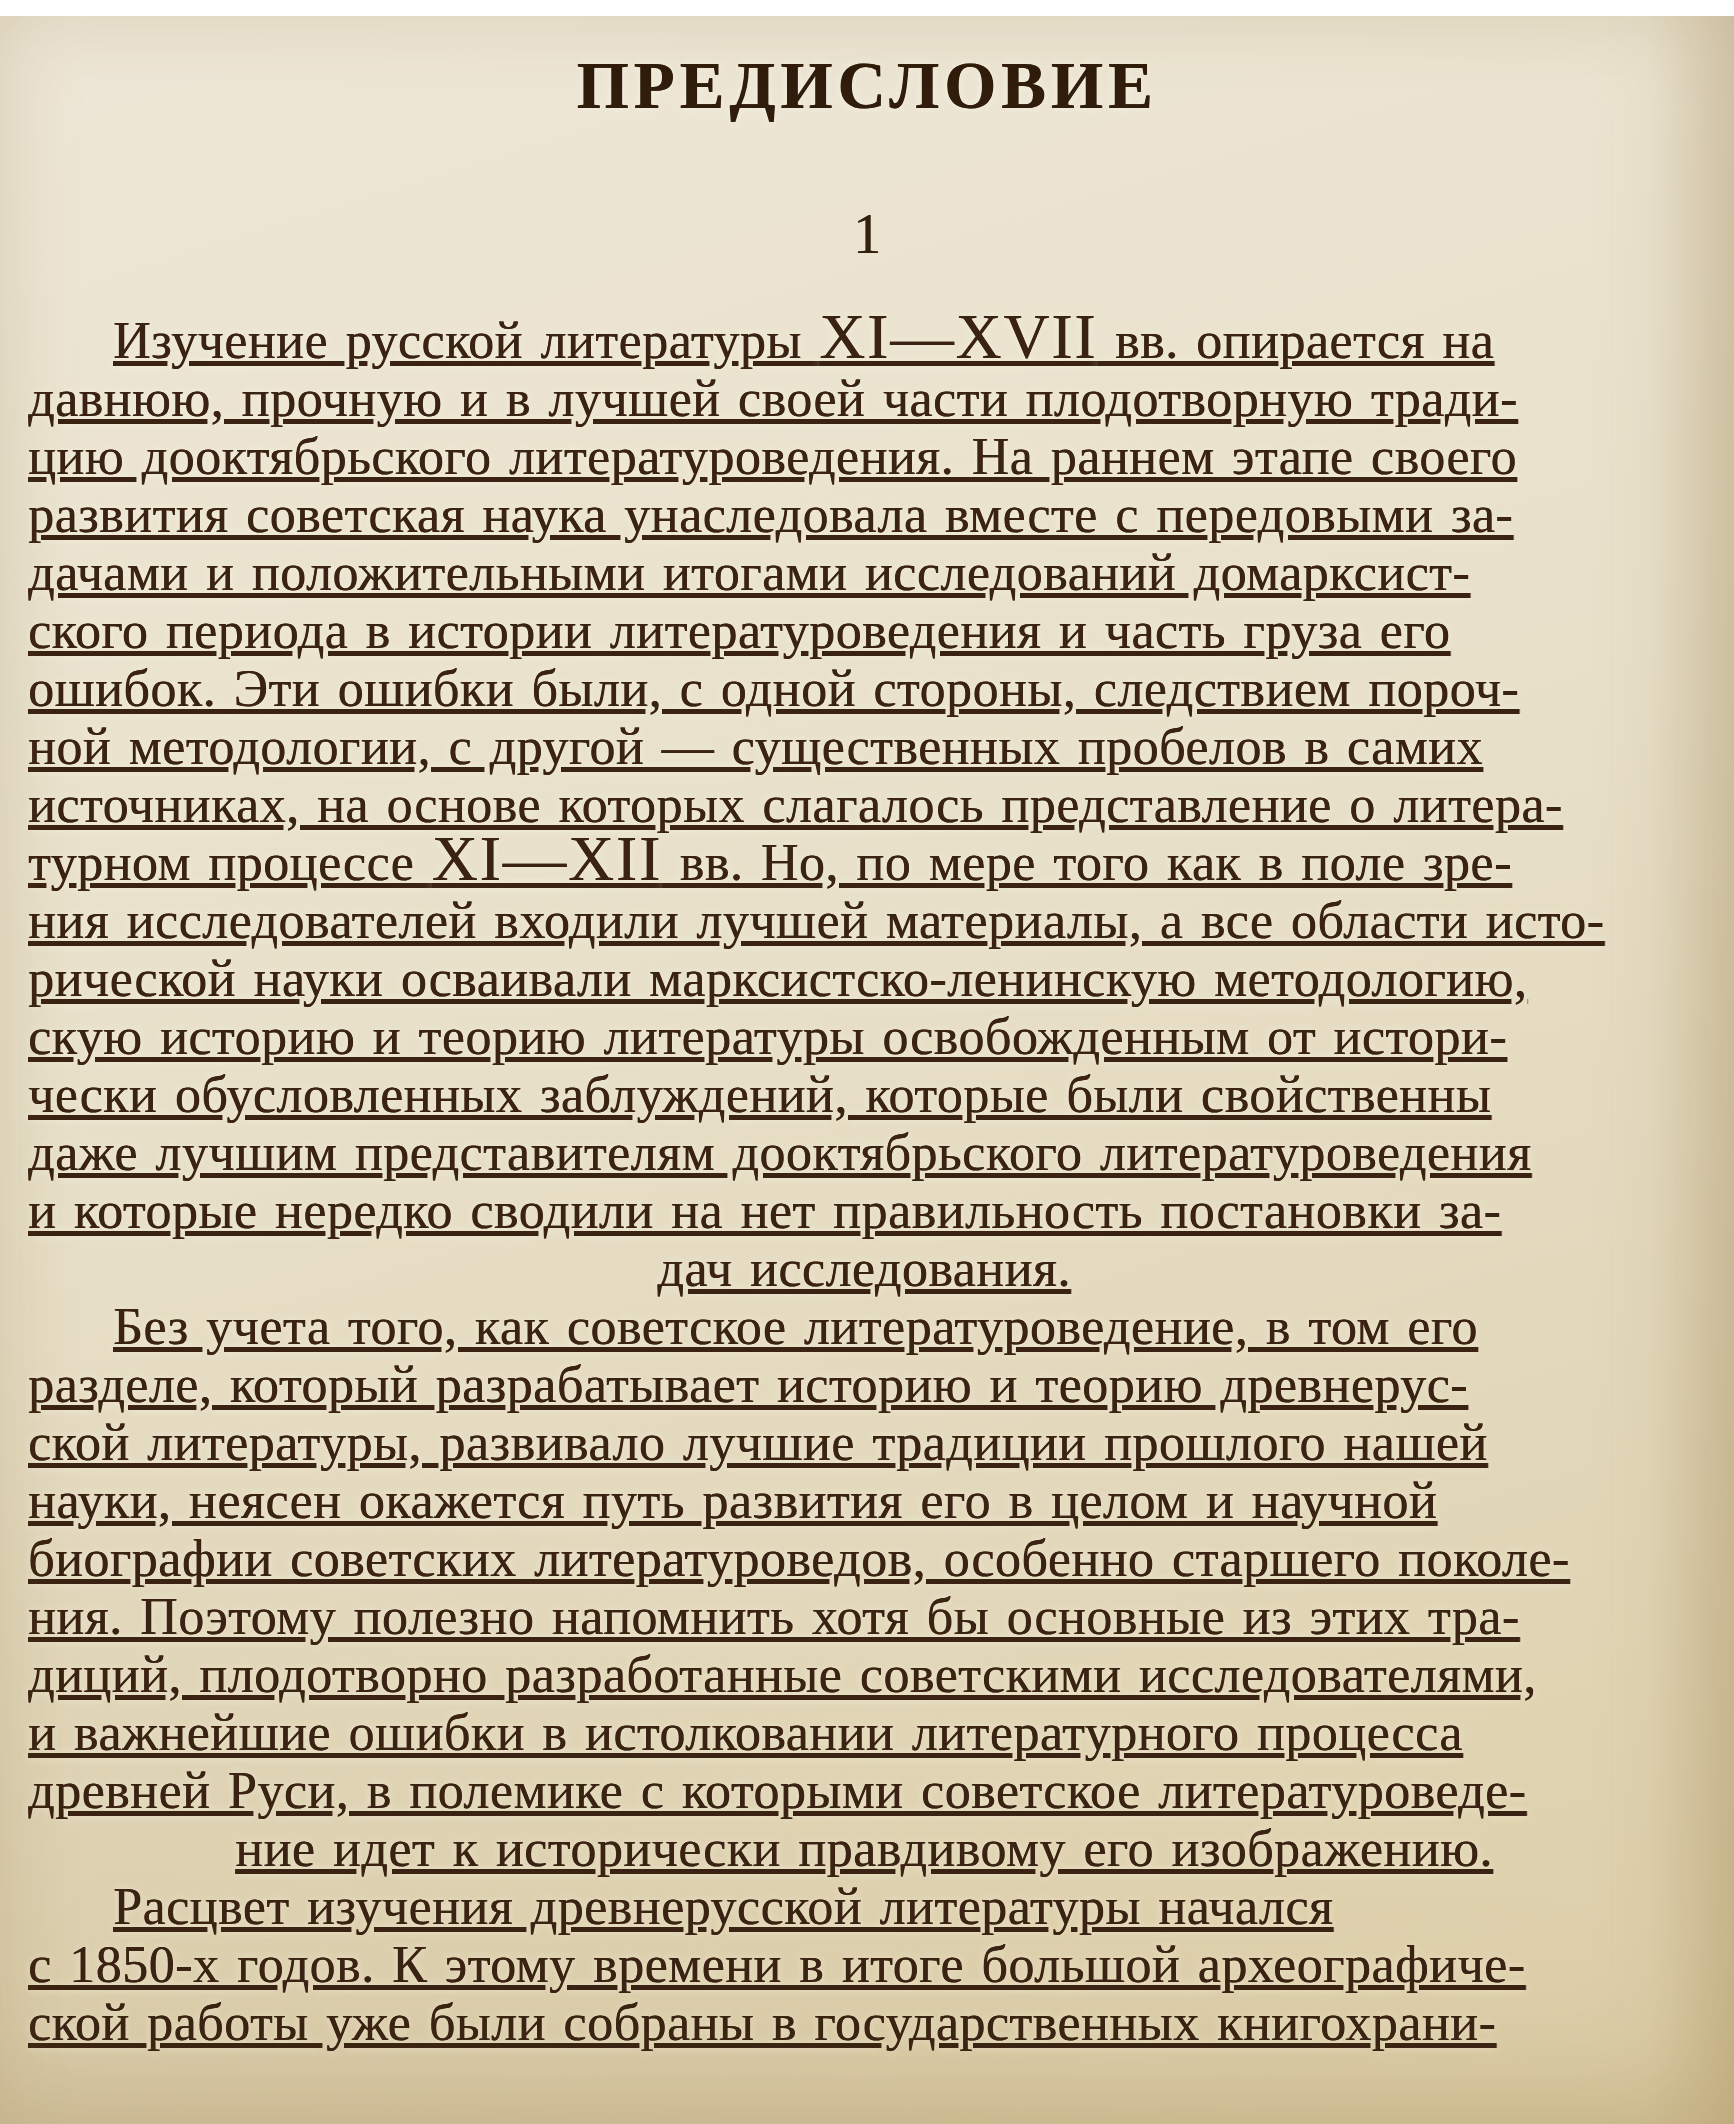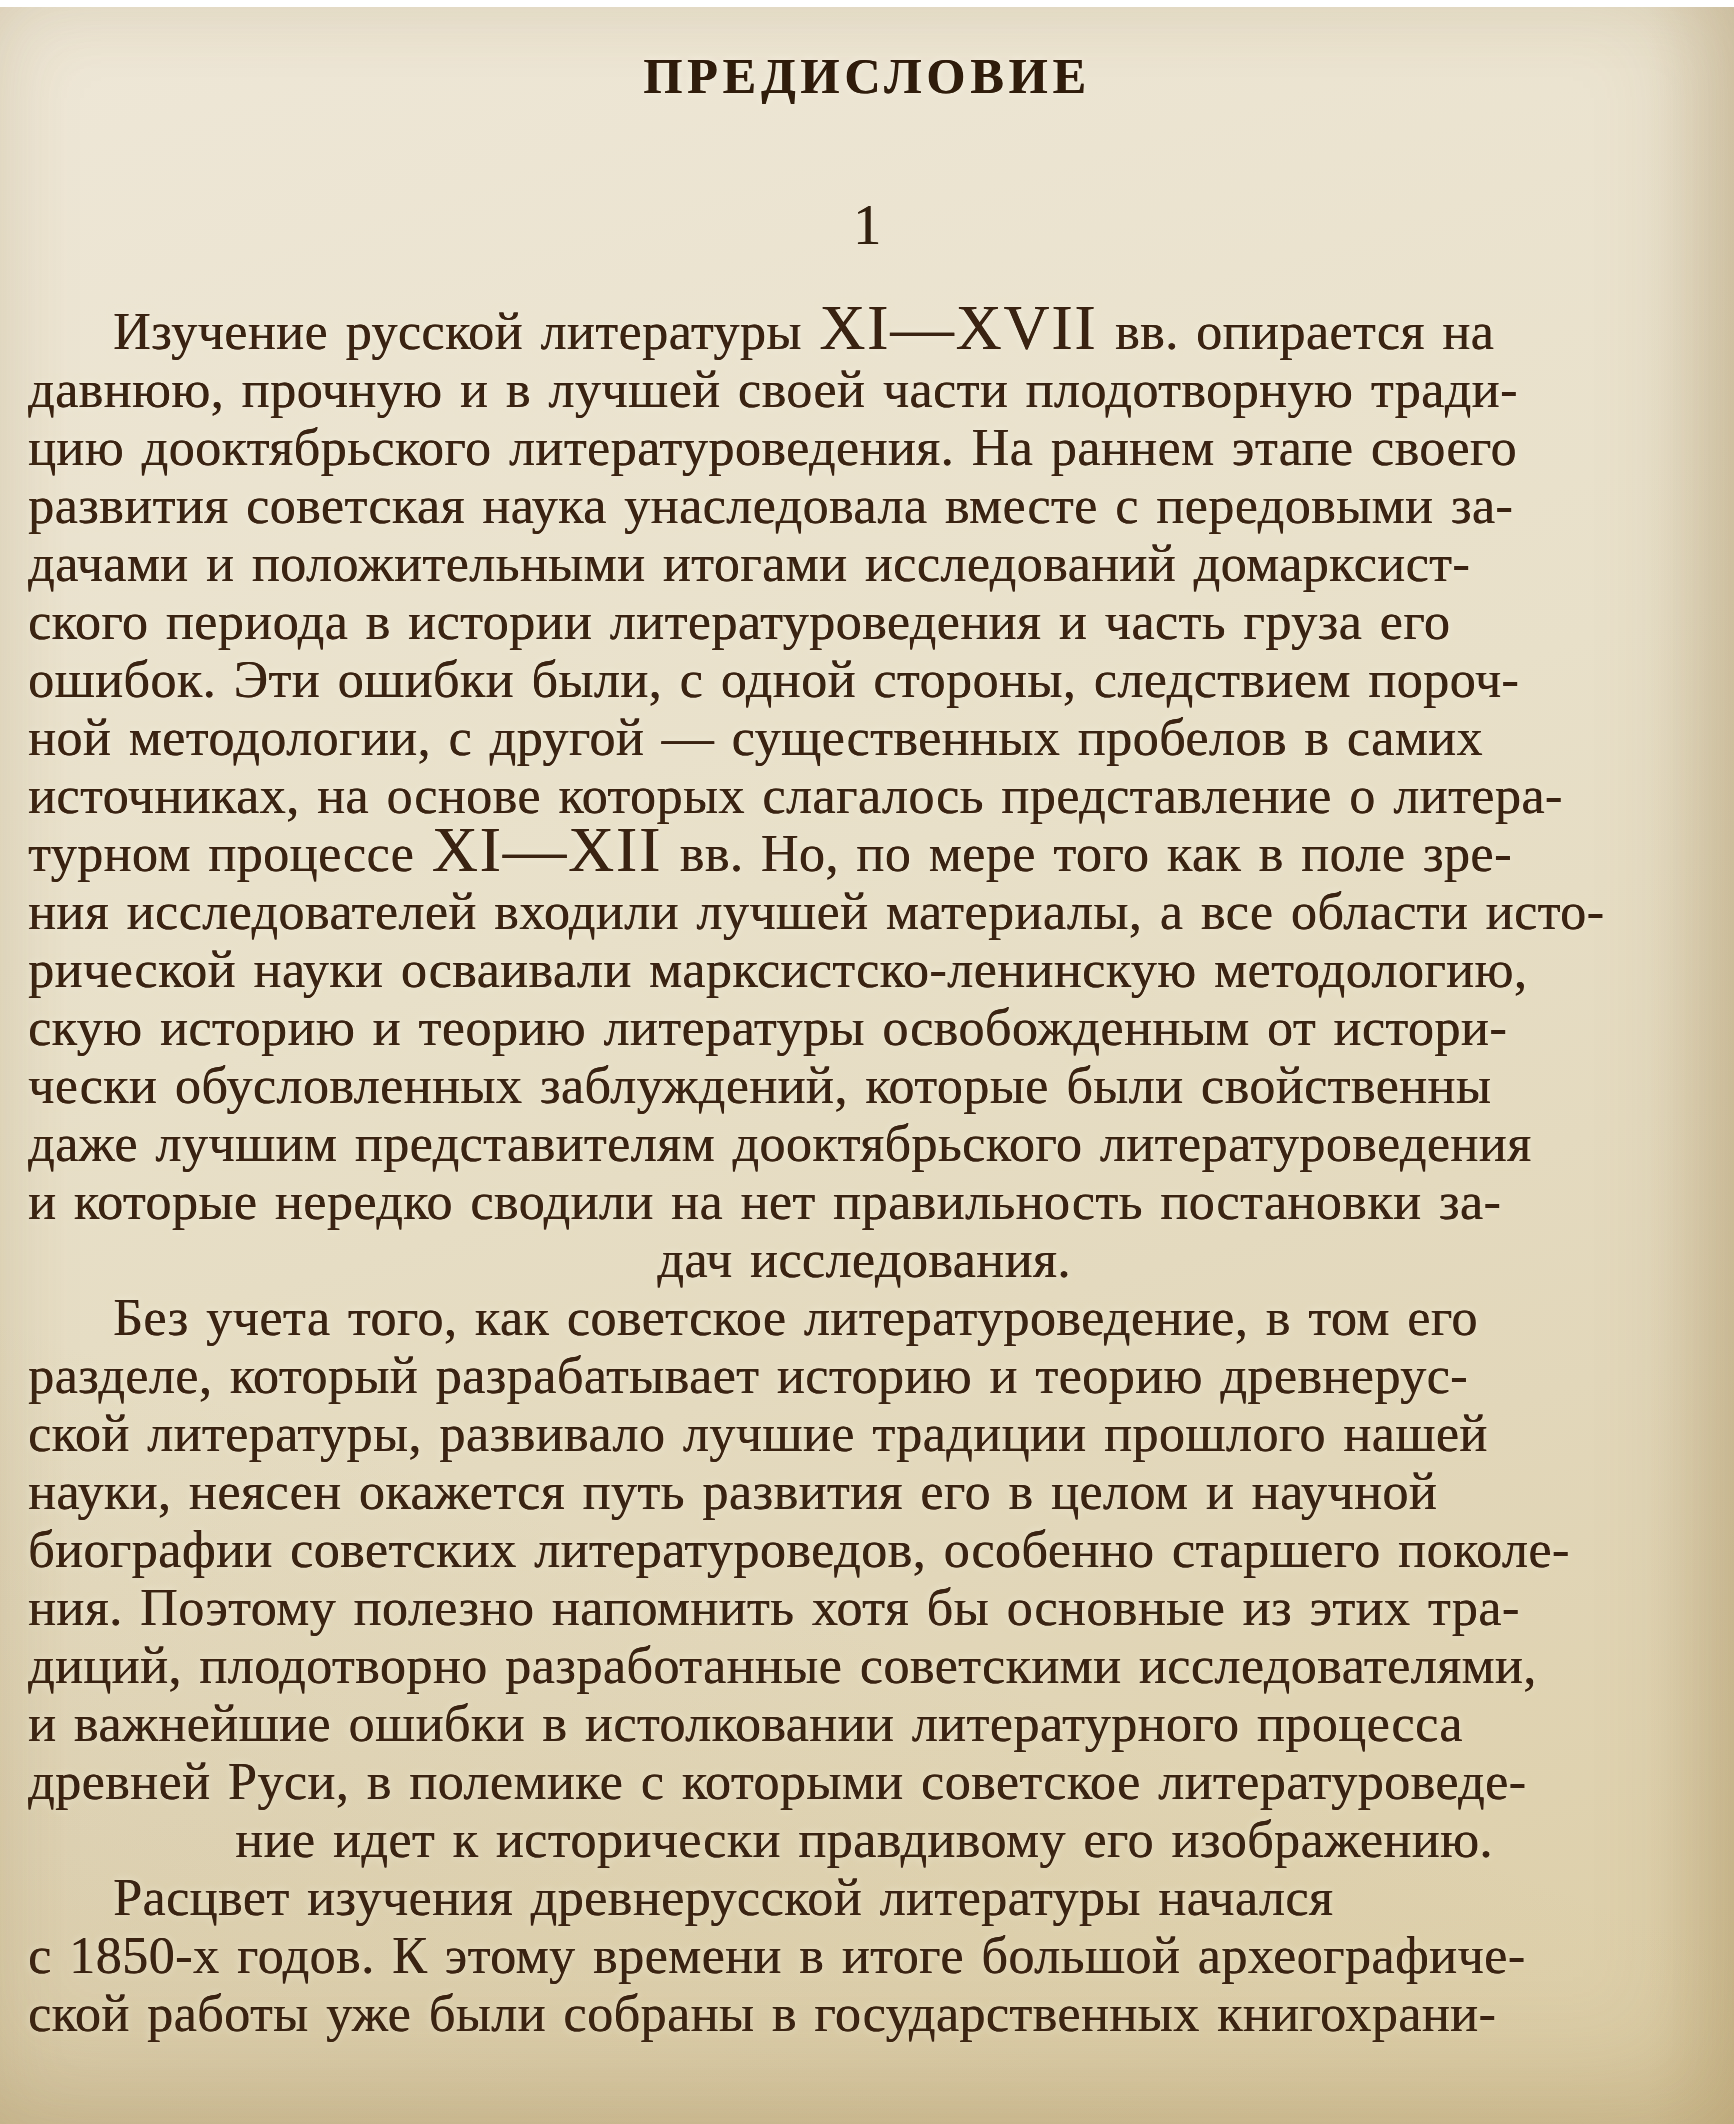--- a/index.html
+++ b/index.html
@@ -30,26 +30,26 @@
   .page::after {
     content: "";
     position: absolute;
     inset: 0;
     pointer-events: none;
     box-shadow:
       inset -30px -40px 110px rgba(130, 100, 45, 0.22),
       inset 0 0 70px rgba(160, 135, 80, 0.10);
   }
   .title {
-    margin: 7px;
+    margin: 16px;
     padding-top: 34px;
     height: 70px;
     line-height: 70px;
     text-align: center;
-    font-size: 50px;
+    font-size: 67px;
     font-weight: bold;
     letter-spacing: 5px;
     color: #301d0c;
     text-shadow: 0.5px 0 0 currentColor, 0 0 9px rgba(255,255,242,0.55);
   }
   .section-num {
     margin-top: 84px;
     height: 60px;
     line-height: 60px;
     text-align: center;
@@ -66,20 +66,21 @@
     word-spacing: 4px;
     text-shadow: 0.45px 0 0 currentColor, 0 0 8px rgba(255,255,242,0.5);
   }
   .para {
     margin: 0;
   }
   .line {
     height: 58px;
     text-align: justify;
     white-space: nowrap; 
+    text-decoration: underline;
   }
   .line::after {
     content: "";
     display: inline-block;
     width: 100%;
     height: 0;
   }
   .line.indent {
     text-indent: 85px;
   }

